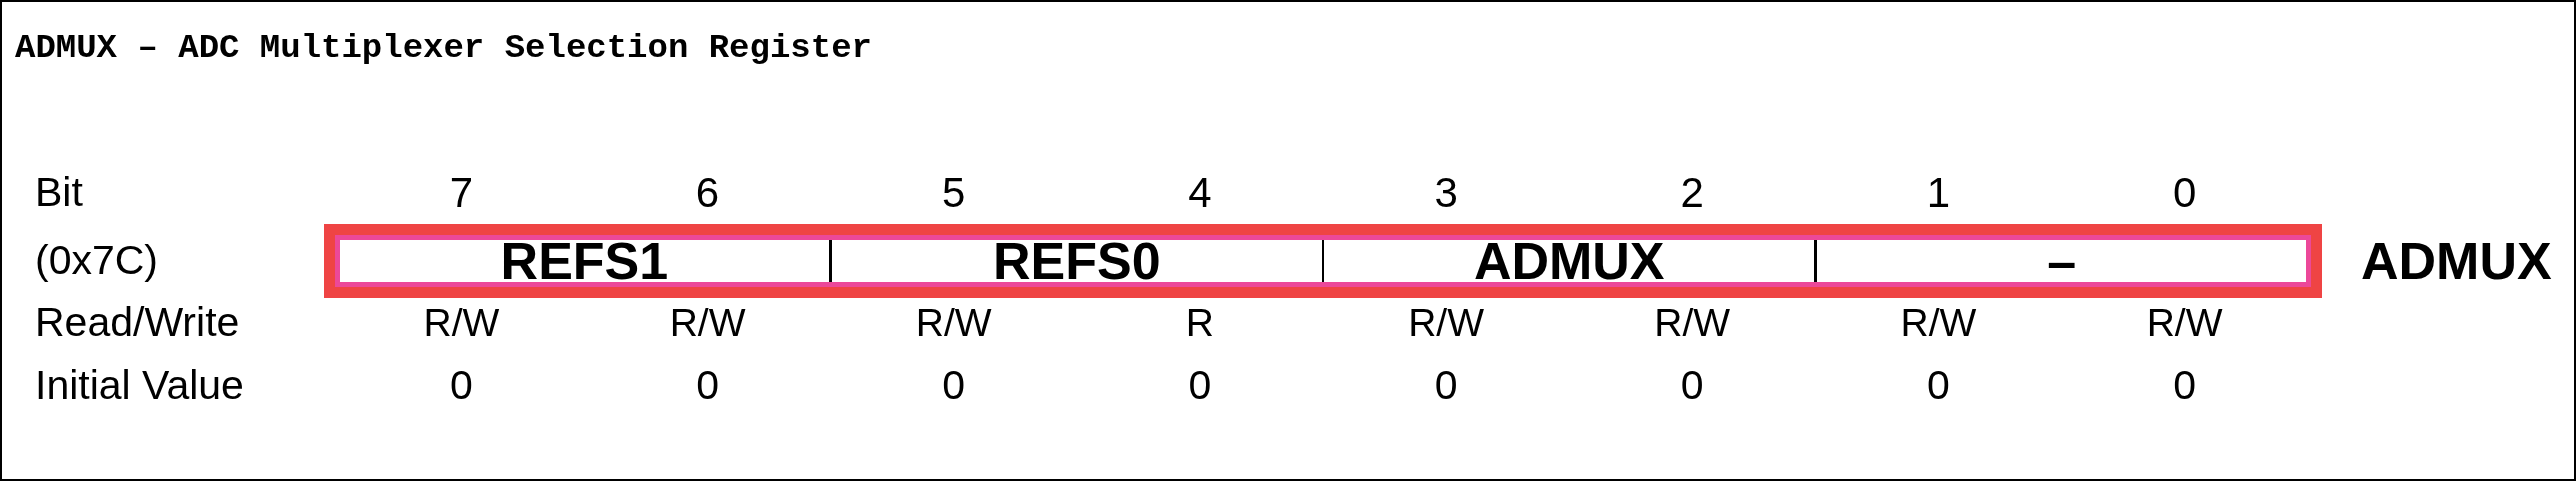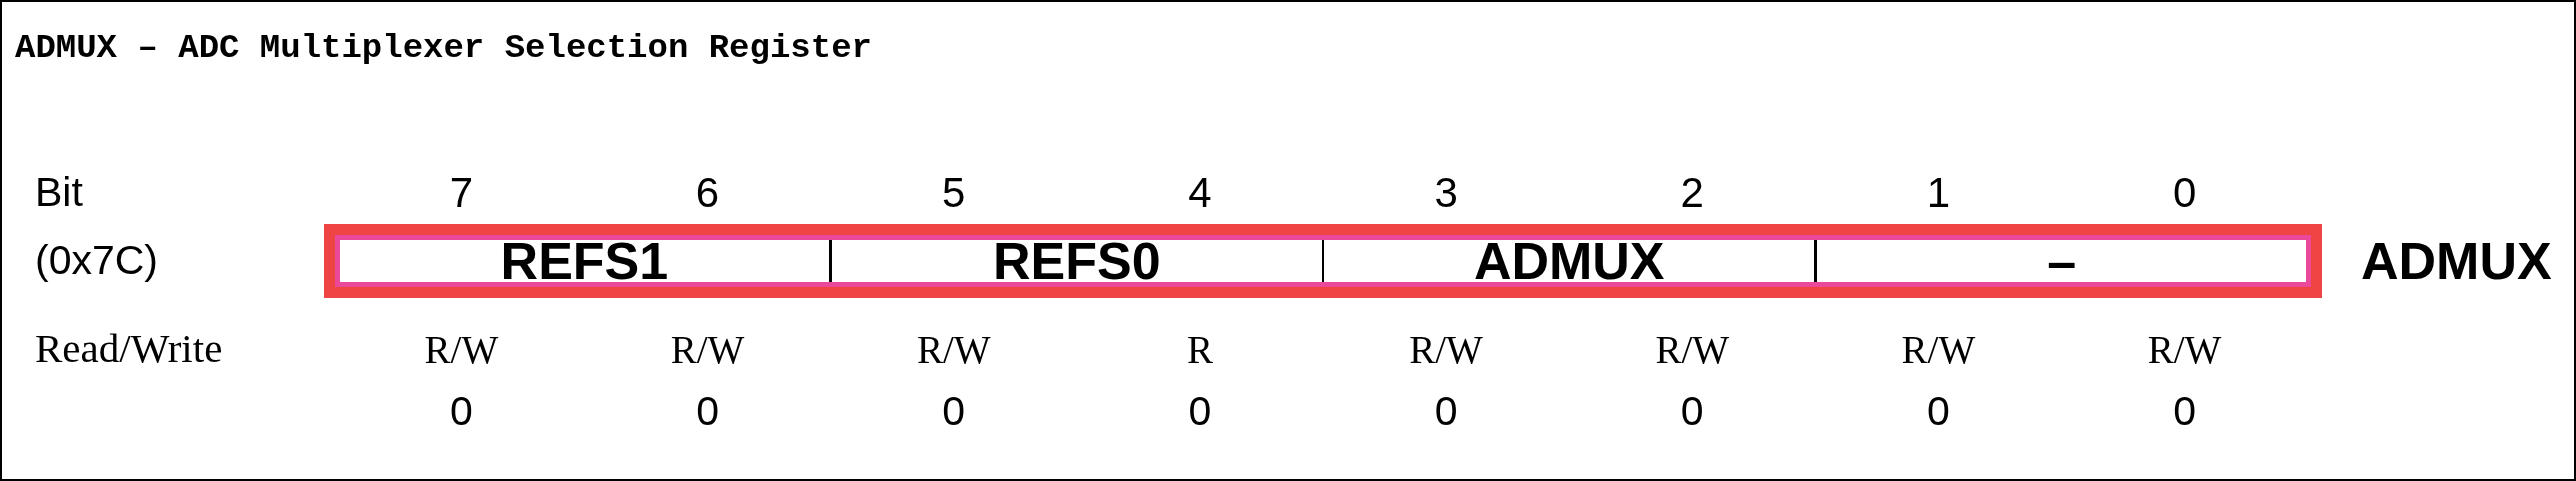--- a/index.html
+++ b/index.html
@@ -45,21 +45,21 @@
     gap: 2.8px;
     padding: 0 15.7px;
   }
   .vals > div {
     flex: 1 1 0;
     text-align: center;
   }
 
   .bit-row  { margin-top: 88px; height: 52px; font-size: 42px; }
   .reg-row  { margin-top: 5px; }
-  .rw-row   { margin-top: 27px; height: 48px; font-size: 39px; font-family: Liberation Serif, serif; }
+  .rw-row   { margin-top: 1px; height: 48px; font-size: 39px; }
   .iv-row   { margin-top: 14.7px; height: 48px; font-size: 41px; }
 
   .regbox {
     grid-column: 2 / 3;
     border: 11px solid #ef4444;
     background: #ec4899;
     padding: 4.6px;
     height: 74px;
   }
   .cells {
@@ -142,20 +142,21 @@
       <div>R/W</div>
       <div>R</div>
       <div>R/W</div>
       <div>R/W</div>
       <div>R/W</div>
       <div>R/W</div>
     </div>
   </div>
 
   <div class="grid iv-row">
+    <div class="rowlabel">Initial Value</div>
     <div class="vals">
       <div>0</div>
       <div>0</div>
       <div>0</div>
       <div>0</div>
       <div>0</div>
       <div>0</div>
       <div>0</div>
       <div>0</div>
     </div>

